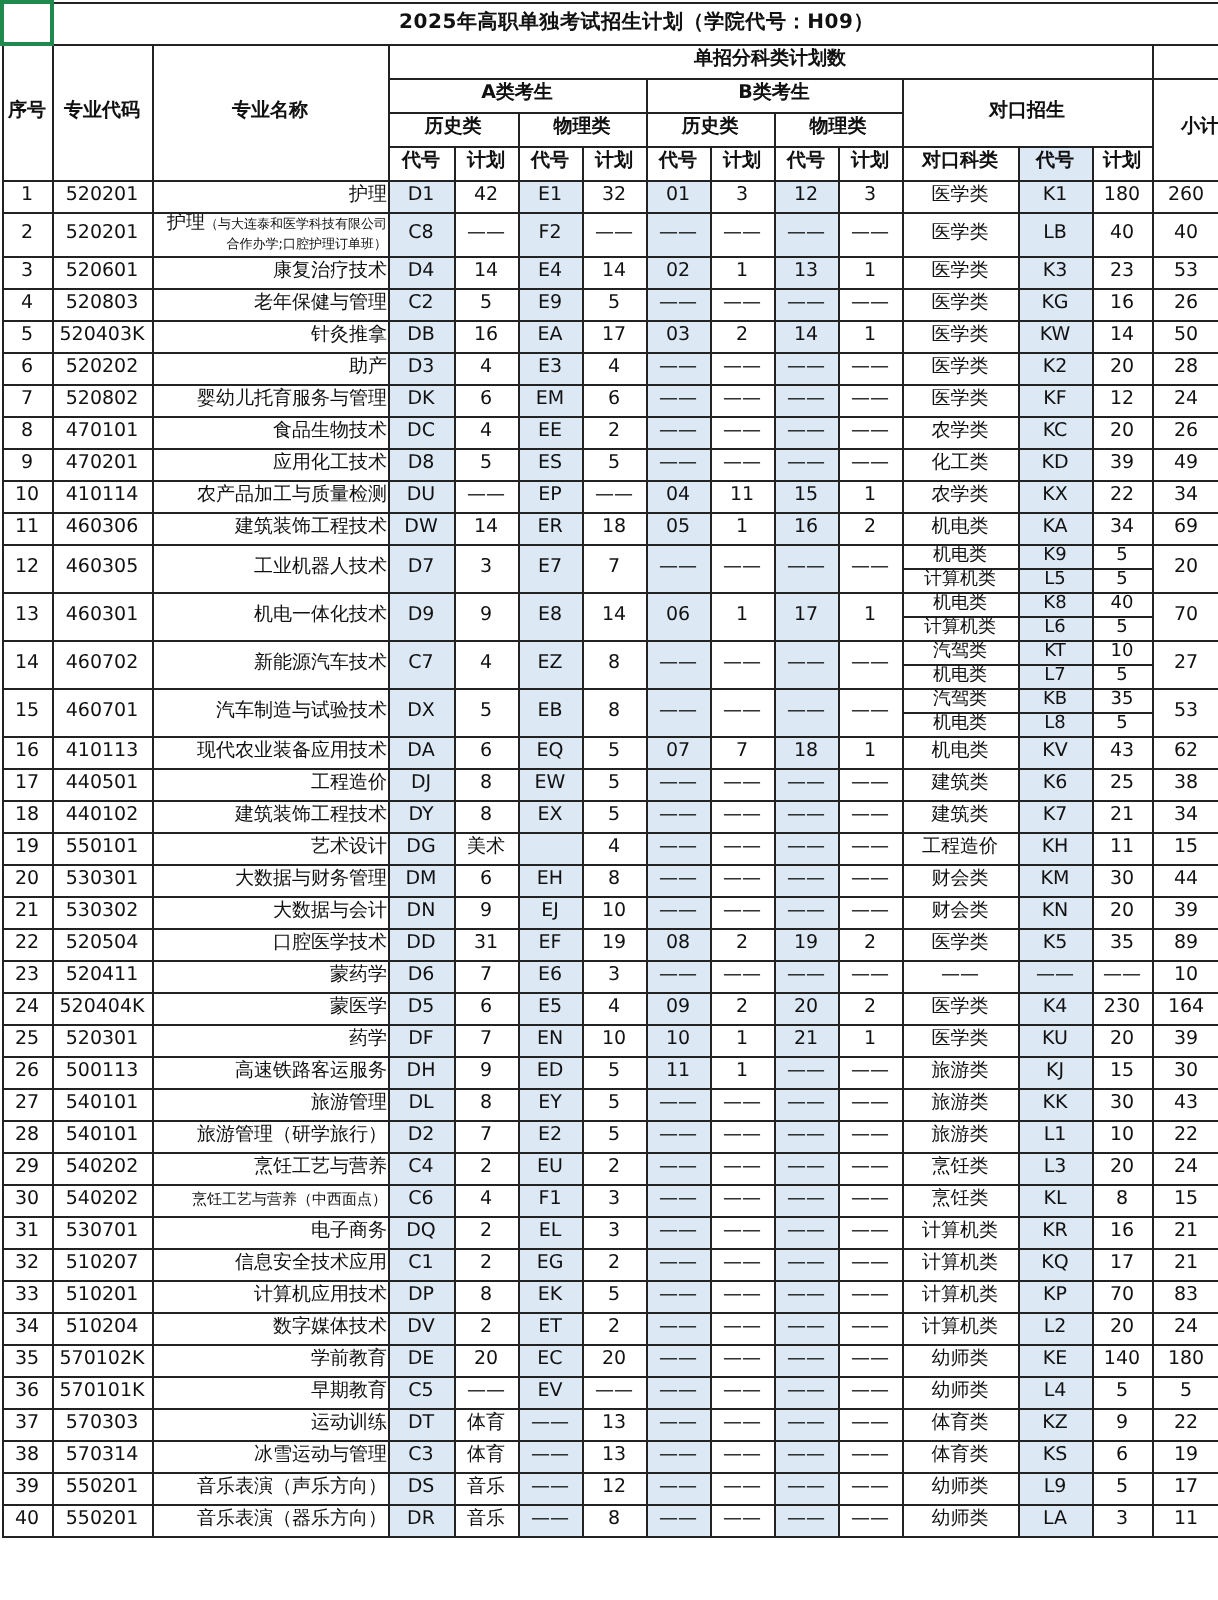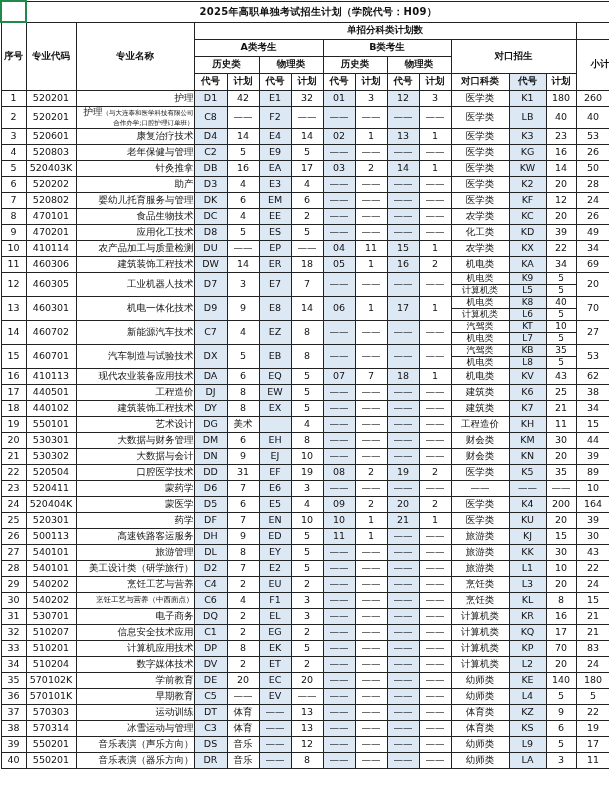--- a/index.html
+++ b/index.html
@@ -511,21 +511,21 @@
         <td class="code">D5</td>
         <td>6</td>
         <td class="code">E5</td>
         <td>4</td>
         <td class="code">09</td>
         <td>2</td>
         <td class="code">20</td>
         <td>2</td>
         <td><span>医学类</span></td>
         <td class="code "><span>K4</span></td>
-        <td><span>200</span></td>
+        <td><span>230</span></td>
         <td>164</td>
       </tr>
       <tr class="r">
         <td>25</td>
         <td>520301</td>
         <td class="name"><span>药学</span></td>
         <td class="code">DF</td>
         <td>7</td>
         <td class="code">EN</td>
         <td>10</td>
@@ -568,21 +568,21 @@
         <td class="code">——</td>
         <td>——</td>
         <td><span>旅游类</span></td>
         <td class="code "><span>KK</span></td>
         <td><span>30</span></td>
         <td>43</td>
       </tr>
       <tr class="r">
         <td>28</td>
         <td>540101</td>
-        <td class="name"><span>美工设计类（研学旅行）</span></td>
+        <td class="name"><span>旅游管理（研学旅行）</span></td>
         <td class="code">D2</td>
         <td>7</td>
         <td class="code">E2</td>
         <td>5</td>
         <td class="code">——</td>
         <td>——</td>
         <td class="code">——</td>
         <td>——</td>
         <td><span>旅游类</span></td>
         <td class="code "><span>L1</span></td>

